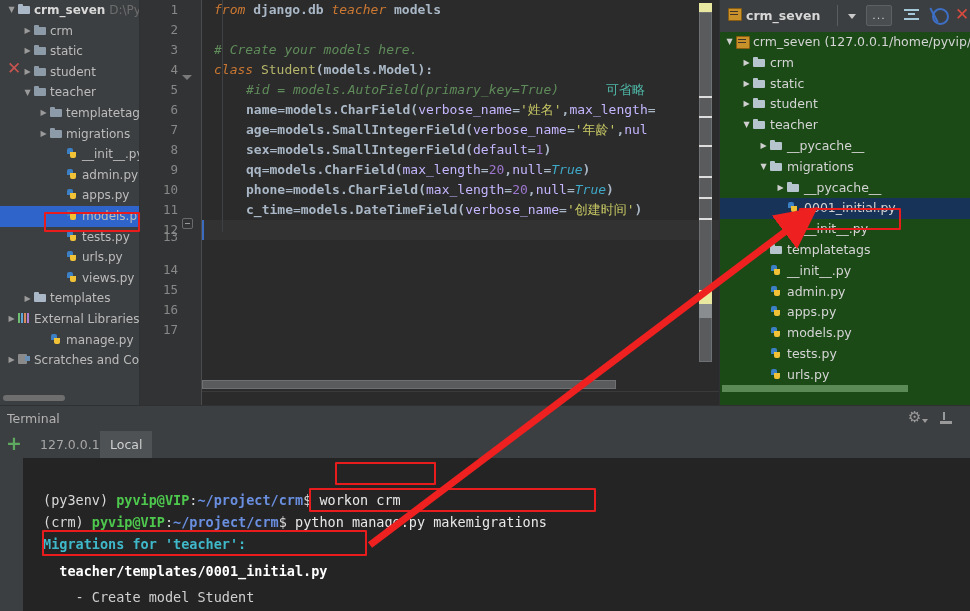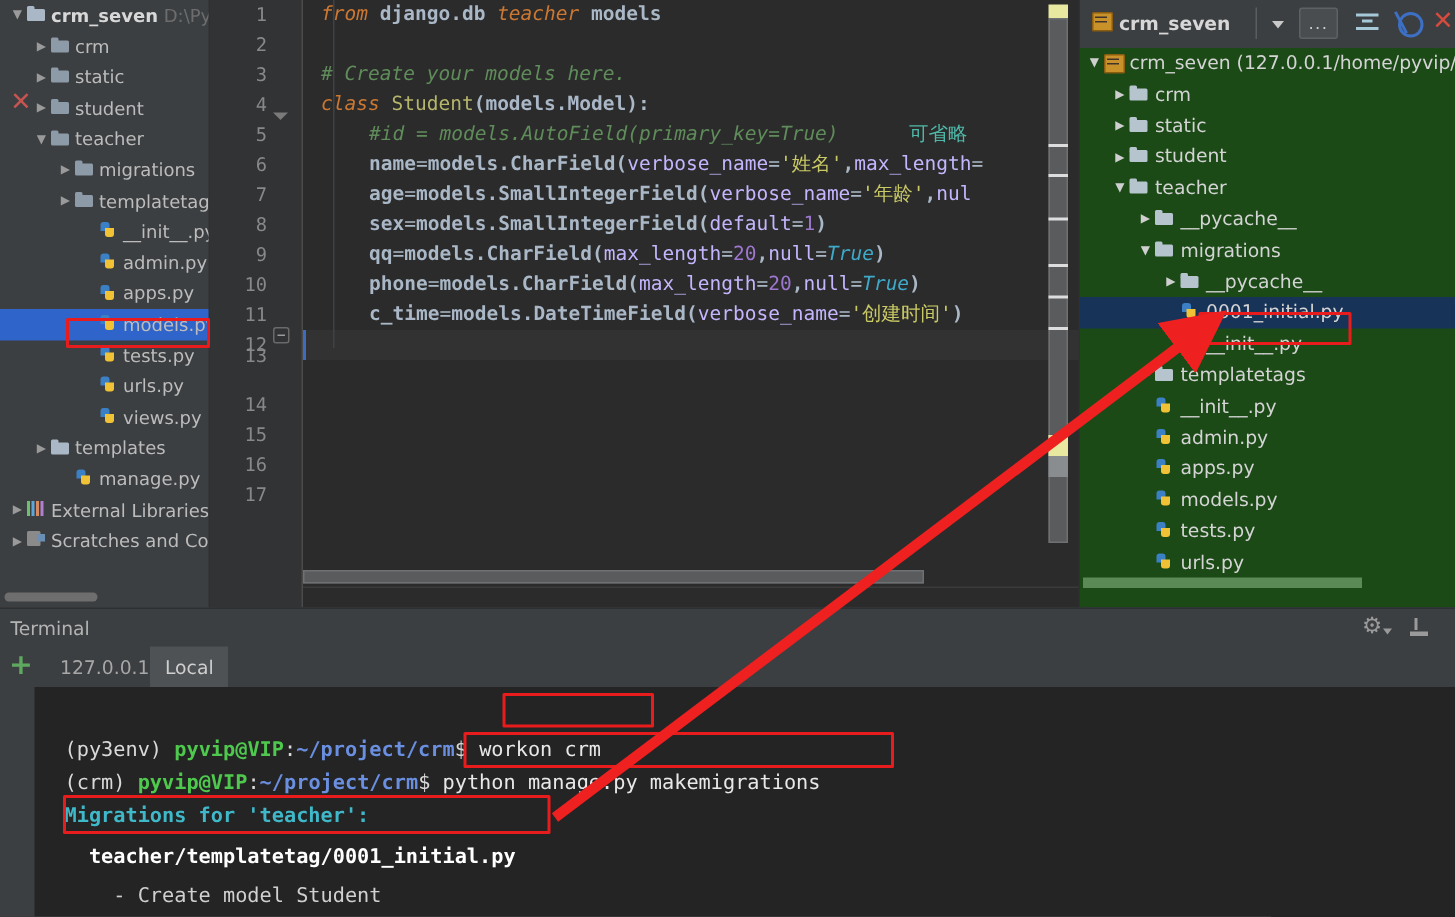--- a/index.html
+++ b/index.html
@@ -212,32 +212,32 @@
 
 <div id="app">
 
   <div id="project-panel">
     <div id="project-rows">
         <div class="trow"><span style="display:inline-block;width:4px"></span><span class="tw">▼</span><span class="ticon ic-folder"></span><span class="lbl bold">crm_seven</span> <span class="path">D:\Pyth</span></div>
         <div class="trow"><span style="display:inline-block;width:20px"></span><span class="tw">▶</span><span class="ticon ic-folder src"></span><span class="lbl">crm</span></div>
         <div class="trow"><span style="display:inline-block;width:20px"></span><span class="tw">▶</span><span class="ticon ic-folder src"></span><span class="lbl">static</span></div>
         <div class="trow"><span style="display:inline-block;width:20px"></span><span class="tw">▶</span><span class="ticon ic-folder src"></span><span class="lbl">student</span></div>
         <div class="trow"><span style="display:inline-block;width:20px"></span><span class="tw">▼</span><span class="ticon ic-folder src"></span><span class="lbl">teacher</span></div>
+        <div class="trow"><span style="display:inline-block;width:36px"></span><span class="tw">▶</span><span class="ticon ic-folder src"></span><span class="lbl">templatetag</span></div>
         <div class="trow"><span style="display:inline-block;width:36px"></span><span class="tw">▶</span><span class="ticon ic-folder src"></span><span class="lbl">migrations</span></div>
-        <div class="trow"><span style="display:inline-block;width:36px"></span><span class="tw">▶</span><span class="ticon ic-folder src"></span><span class="lbl">templatetag</span></div>
         <div class="trow"><span style="display:inline-block;width:52px"></span><span class="tw blank"></span><span class="ticon ic-py"></span><span class="lbl">__init__.py</span></div>
         <div class="trow"><span style="display:inline-block;width:52px"></span><span class="tw blank"></span><span class="ticon ic-py"></span><span class="lbl">admin.py</span></div>
         <div class="trow"><span style="display:inline-block;width:52px"></span><span class="tw blank"></span><span class="ticon ic-py"></span><span class="lbl">apps.py</span></div>
         <div class="trow sel"><span style="display:inline-block;width:52px"></span><span class="tw blank"></span><span class="ticon ic-py"></span><span class="lbl">models.py</span></div>
         <div class="trow"><span style="display:inline-block;width:52px"></span><span class="tw blank"></span><span class="ticon ic-py"></span><span class="lbl">tests.py</span></div>
         <div class="trow"><span style="display:inline-block;width:52px"></span><span class="tw blank"></span><span class="ticon ic-py"></span><span class="lbl">urls.py</span></div>
         <div class="trow"><span style="display:inline-block;width:52px"></span><span class="tw blank"></span><span class="ticon ic-py"></span><span class="lbl">views.py</span></div>
         <div class="trow"><span style="display:inline-block;width:20px"></span><span class="tw">▶</span><span class="ticon ic-folder"></span><span class="lbl">templates</span></div>
+        <div class="trow"><span style="display:inline-block;width:4px"></span><span class="tw">▶</span><span class="ticon ic-lib"></span><span class="lbl">External Libraries</span></div>
         <div class="trow"><span style="display:inline-block;width:36px"></span><span class="tw blank"></span><span class="ticon ic-py"></span><span class="lbl">manage.py</span></div>
-        <div class="trow"><span style="display:inline-block;width:4px"></span><span class="tw">▶</span><span class="ticon ic-lib"></span><span class="lbl">External Libraries</span></div>
         <div class="trow"><span style="display:inline-block;width:4px"></span><span class="tw">▶</span><span class="ticon ic-scr"></span><span class="lbl">Scratches and Con</span></div>
       </div>
     <div id="left-hscroll">
         <i></i>
       </div>
   </div>
   <div class="vsplit" style="left:139px;top:0;height:405px;"></div>
 
   <div id="editor">
     <div id="gutter">
@@ -349,21 +349,21 @@
     <div class="ttab" id="tab-127">127.0.0.1</div>
     <div class="ttab active" id="tab-local">Local</div>
   </div>
   <div id="tab-close">✕</div>
 
   <div id="term-body">
     <div id="term-console">
         <div class="tline" style="top: 5px;"><span class="t-env">(py3env)</span> <span class="t-user">pyvip@VIP</span><span class="t-colon">:</span><span class="t-path">~/project/crm</span><span class="t-dollar">$</span> <span class="t-cmd">workon crm</span></div>
         <div class="tline" style="top: 27px;"><span class="t-env">(crm)</span> <span class="t-user">pyvip@VIP</span><span class="t-colon">:</span><span class="t-path">~/project/crm</span><span class="t-dollar">$</span> <span class="t-cmd">python manage.py makemigrations</span></div>
         <div class="tline" style="top: 49px;"><span class="t-cyan">Migrations for 'teacher':</span></div>
-        <div class="tline" style="top: 76px;"><span class="t-white">  teacher/templatetag/0001_initial.py</span></div>
+        <div class="tline" style="top: 76px;"><span class="t-white">  teacher/templates/0001_initial.py</span></div>
         <div class="tline" style="top: 102px;"><span class="t-grey">    - Create model Student</span></div>
         <div class="tline" style="top: 124px;"><span class="t-env">(crm)</span> <span class="t-user">pyvip@VIP</span><span class="t-colon">:</span><span class="t-path">~/project/crm</span><span class="t-dollar">$</span> <span id="cursor" style="position: absolute; left: 290px; top: 1px;"></span></div>
       </div>
   </div>
 
   <div id="annot-boxes">
       <div class="rbox" style="left: 44px; top: 212px; width: 96px; height: 20px; border-color: rgb(232, 28, 28);"></div>
       <div class="rbox" style="left: 799px; top: 208px; width: 102px; height: 22px; border-color: rgb(232, 28, 28);"></div>
       <div class="rbox" style="left: 335px; top: 462px; width: 101px; height: 23px; border-color: rgb(232, 28, 28);"></div>
       <div class="rbox" style="left: 309px; top: 488px; width: 287px; height: 24px; border-color: rgb(232, 28, 28);"></div>

